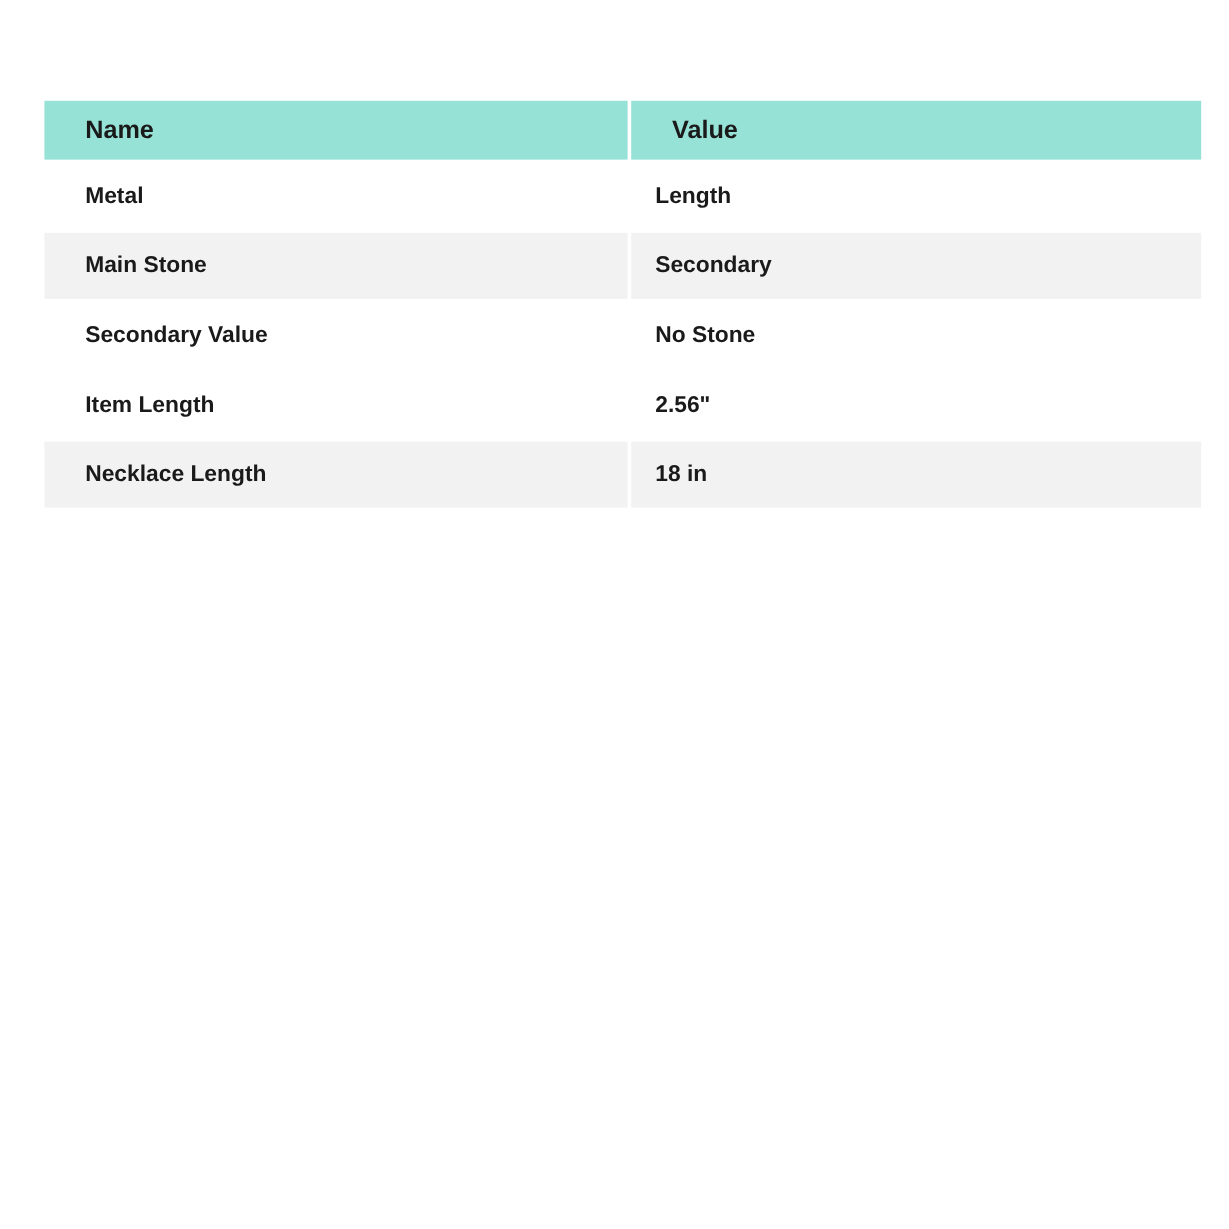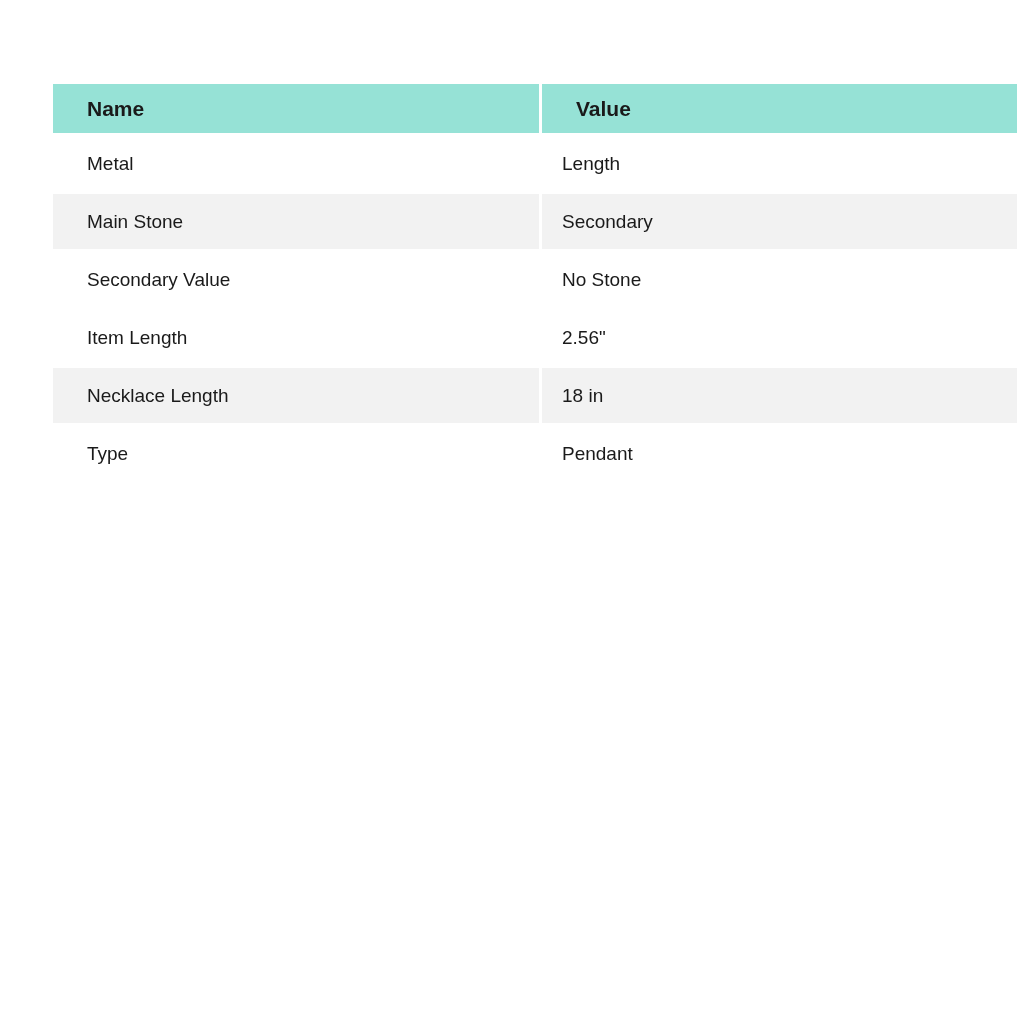--- a/index.html
+++ b/index.html
@@ -15,21 +15,21 @@
   }
   .page {
     position: relative;
     width: 1024px;
     height: 1024px;
     background: var(--page-bg);
     overflow: hidden;
   }
   table.attributes {
     position: absolute;
-    left: 50px;
+    left: 34px;
     top: 81px;
     width: 970px;
     border-collapse: separate;
     border-spacing: 3px;
     table-layout: fixed;
     color: var(--text-color);
   }
   col.name-col  { width: 486px; }
   col.value-col { width: 475px; }
   thead th {
@@ -41,21 +41,21 @@
     vertical-align: middle;
     padding: 0 10px 0 34px;
     white-space: nowrap;
     overflow: hidden;
   }
   thead th.value-head { }
   tbody td {
     height: 55px;
     background: var(--page-bg);
     font-size: 19px;
-    font-weight: 400;
+    font-weight: 700;
     text-align: left;
     vertical-align: middle;
     padding: 0 10px 0 34px;
     white-space: nowrap;
     overflow: hidden;
   }
   tbody td.value-cell { padding-left: 20px; }
   tbody tr.stripe td { background: var(--stripe-bg); }
 </style>
 </head>
@@ -93,21 +93,17 @@
     <tr>
       <td class="name-cell">Item Length</td>
       <td class="value-cell">2.56"</td>
     </tr>
 
     <tr class="stripe">
       <td class="name-cell">Necklace Length</td>
       <td class="value-cell">18 in</td>
     </tr>
 
-    <tr>
-      <td class="name-cell">Type</td>
-      <td class="value-cell">Pendant</td>
-    </tr>
 
   </tbody>
   </table>
 
 </div>
 
 </body></html>

